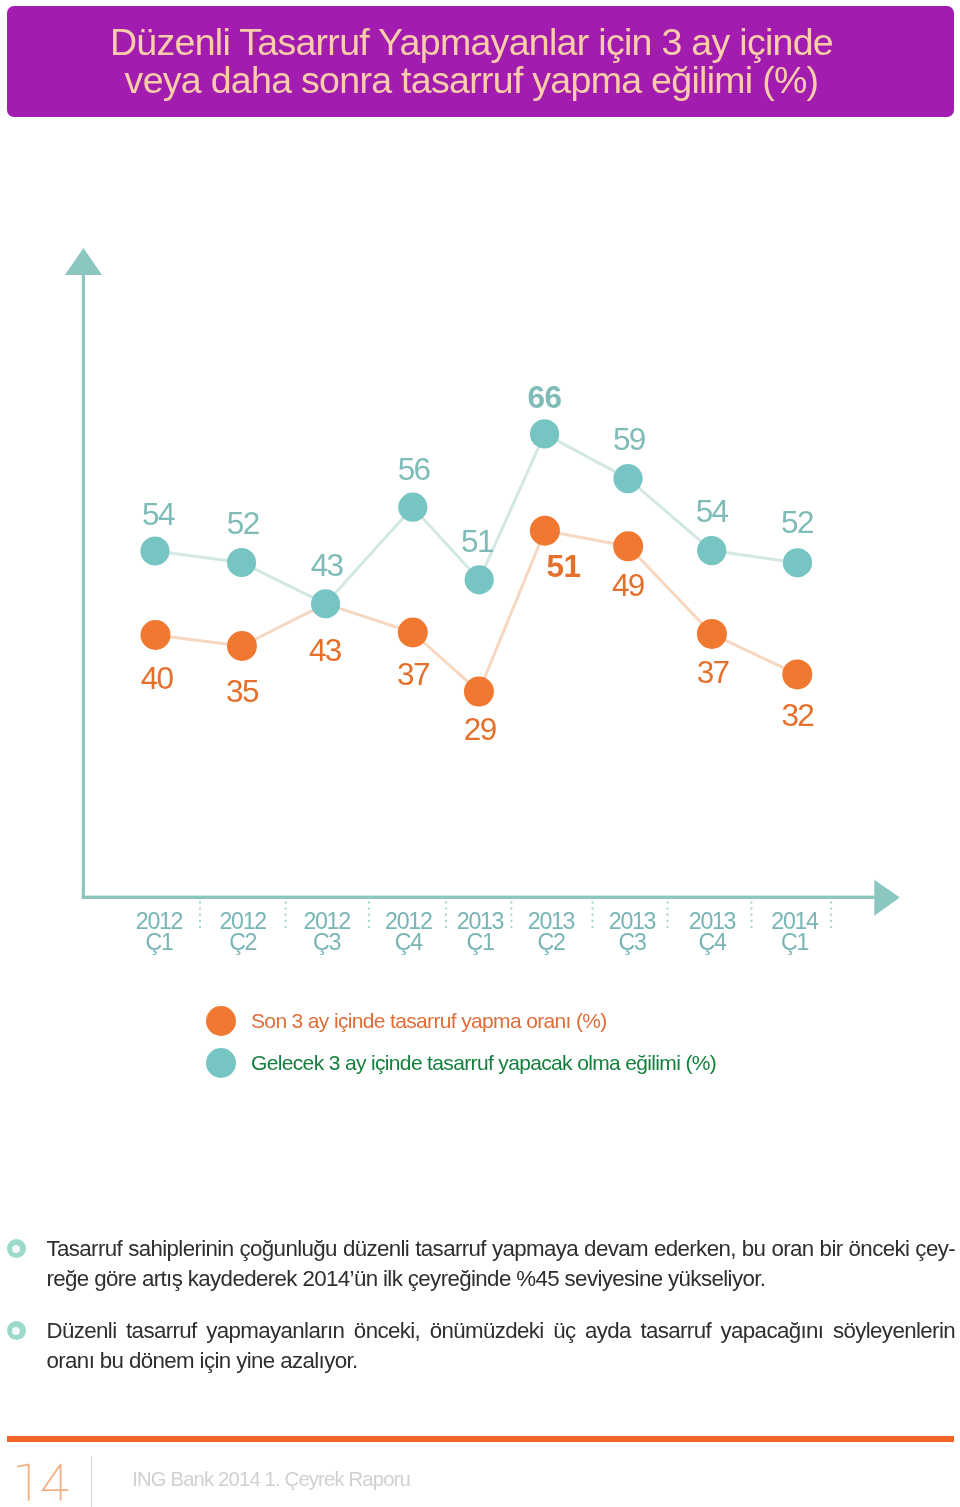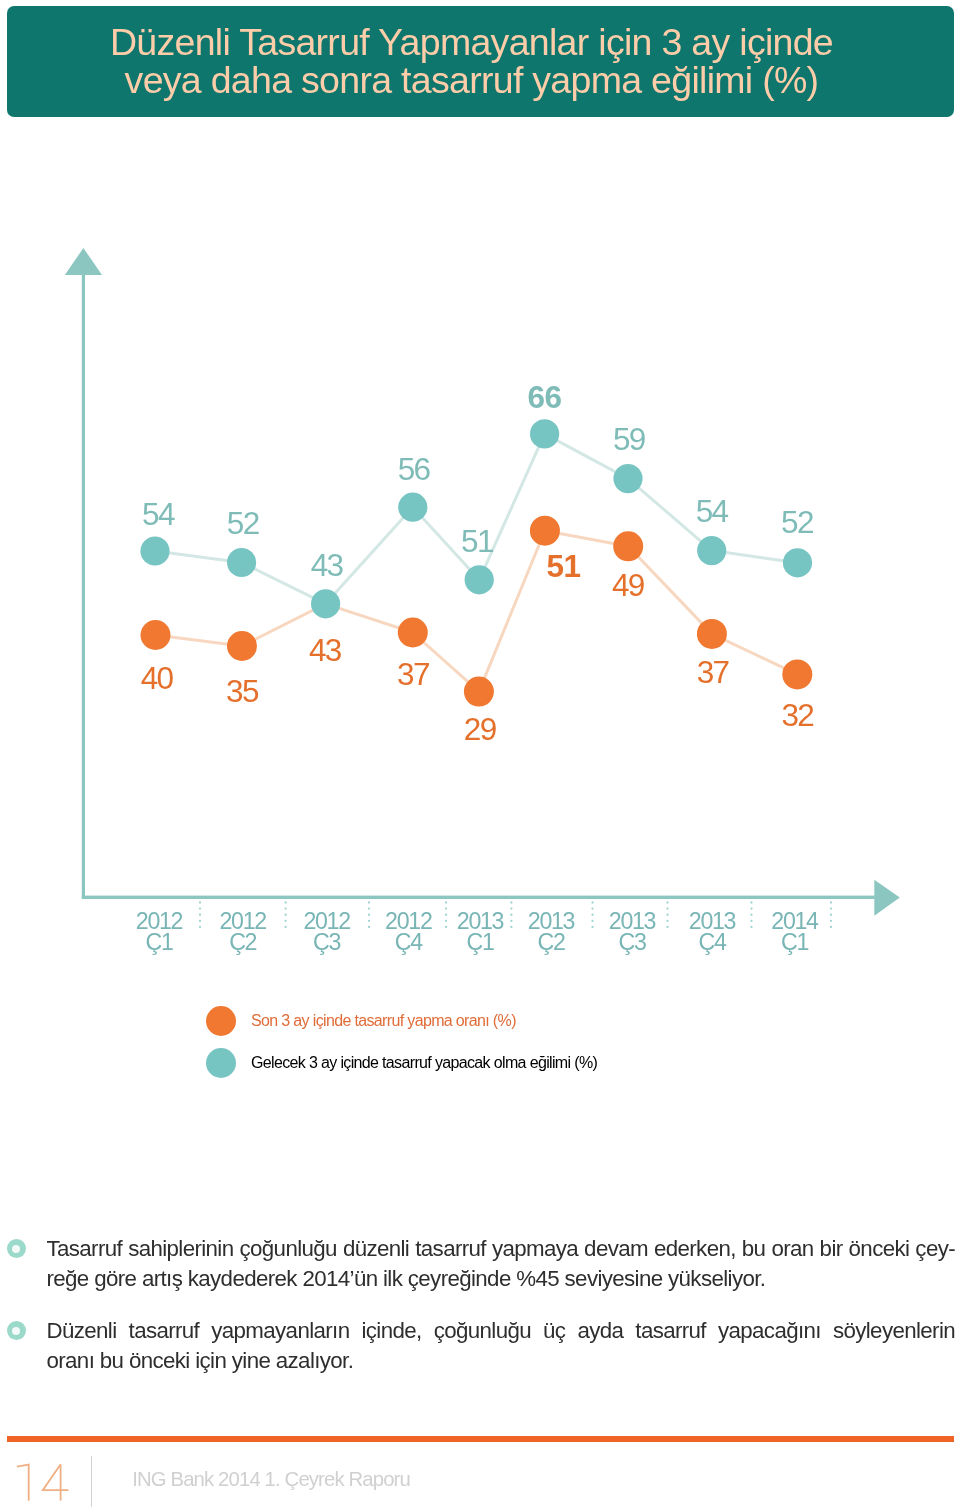--- a/index.html
+++ b/index.html
@@ -2,37 +2,37 @@
 <html><head>
 <meta charset="utf-8">
 <style>
   html,body{margin:0;padding:0;}
   body{width:960px;height:1507px;background:#ffffff;
        font-family:"Liberation Sans",sans-serif;position:relative;overflow:hidden;}
   .page{position:absolute;left:0;top:0;width:960px;height:1507px;}
 
   
   .titlebar{position:absolute;left:7px;top:6px;width:947px;height:111px;
-            background:#0f766e;border-radius:7px;}
+            background:#a21caf;border-radius:7px;}
   .titletext{position:absolute;left:-9px;top:0px;width:100%;height:100%;
              display:flex;flex-direction:column;align-items:center;justify-content:center;
              color:#FCCDA8;font-size:37.5px;line-height:37.6px;letter-spacing:-0.70px;}
   .titletext > div{white-space:nowrap;}
 
   
   .chartwrap{position:absolute;left:0;top:0;width:960px;height:1000px;}
   svg{display:block;}
 
   
   .legend{position:absolute;left:0px;top:0px;}
   .legend-row{position:absolute;left:206px;}
   .legend-row.r1{top:1006.4px;}
   .legend-row.r2{top:1047.7px;}
   .legend-dot{position:absolute;left:0;top:0;width:30px;height:30px;border-radius:50%;}
-  .legend-label{position:absolute;left:45px;top:0;white-space:nowrap;font-size:16px;letter-spacing:-0.65px;line-height:30px;}
+  .legend-label{position:absolute;left:45px;top:0;white-space:nowrap;font-size:21px;letter-spacing:-0.65px;line-height:30px;}
 
   
   .bullets{position:absolute;left:0;top:1234px;width:800px;}
   .bullet{position:relative;padding-left:46.5px;margin-bottom:22px;}
   .bullet .bdot{position:absolute;left:6.8px;top:5.4px;width:19px;height:19px;border-radius:50%;
                 background:#9BD9CB;box-sizing:border-box;}
   .bullet .bdot::after{content:"";position:absolute;left:5.5px;top:5.5px;width:8px;height:8px;
                 border-radius:50%;background:#F2F9F7;}
   .btext{font-size:22.3px;letter-spacing:-0.62px;line-height:30px;color:#2E2E2E;width:908.5px;}
   .bline{white-space:nowrap;}
@@ -130,37 +130,37 @@
       </svg>
   </div>
 
   <div class="legend">
     <div class="legend-row r1">
       <span class="legend-dot" style="background: rgb(240, 120, 48);"></span>
       <span class="legend-label" style="color: rgb(224, 108, 56);">Son 3 ay içinde tasarruf yapma oranı (%)</span>
     </div>
     <div class="legend-row r2">
       <span class="legend-dot" style="background: rgb(119, 197, 195);"></span>
-      <span class="legend-label" style="color: #000000;">Gelecek 3 ay içinde tasarruf yapacak olma eğilimi (%)</span>
+      <span class="legend-label" style="color: #15803d;">Gelecek 3 ay içinde tasarruf yapacak olma eğilimi (%)</span>
     </div>
   </div>
 
   <div class="bullets">
     <div class="bullet">
       <span class="bdot"></span>
       <div class="btext">
         <div class="bline just">Tasarruf sahiplerinin çoğunluğu düzenli tasarruf yapmaya devam ederken, bu oran bir önceki çey-</div>
         <div class="bline">reğe göre artış kaydederek 2014’ün ilk çeyreğinde %45 seviyesine yükseliyor.</div>
       </div>
     </div>
     <div class="bullet">
       <span class="bdot"></span>
       <div class="btext">
-        <div class="bline just">Düzenli tasarruf yapmayanların içinde, çoğunluğu üç ayda tasarruf yapacağını söyleyenlerin</div>
-        <div class="bline">oranı bu önceki için yine azalıyor.</div>
+        <div class="bline just">Düzenli tasarruf yapmayanların önceki, önümüzdeki üç ayda tasarruf yapacağını söyleyenlerin</div>
+        <div class="bline">oranı bu dönem için yine azalıyor.</div>
       </div>
     </div>
   </div>
 
   <div class="footrule"></div>
   <div class="pagenum">
     <svg width="64" height="44" viewBox="0 0 64 44">
       <g fill="none" stroke="#F0B083" stroke-width="1.8" stroke-linecap="butt">
         <path d="M4.9 6.6 L16.7 4.6 L16.7 40.7"></path>
         <path d="M48.6 4.3 L30.8 30.2 L56.4 30.2 M48.6 4.3 L48.6 40.4"></path>

